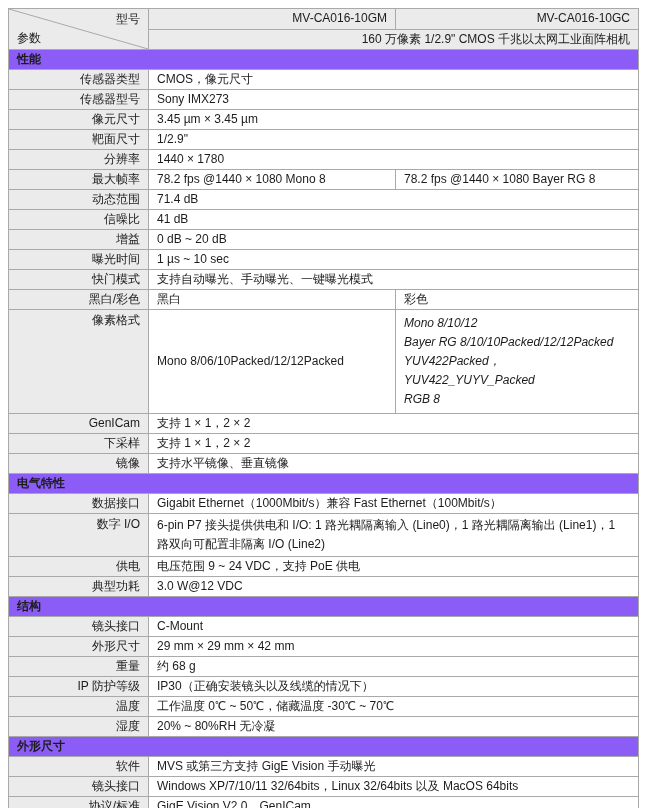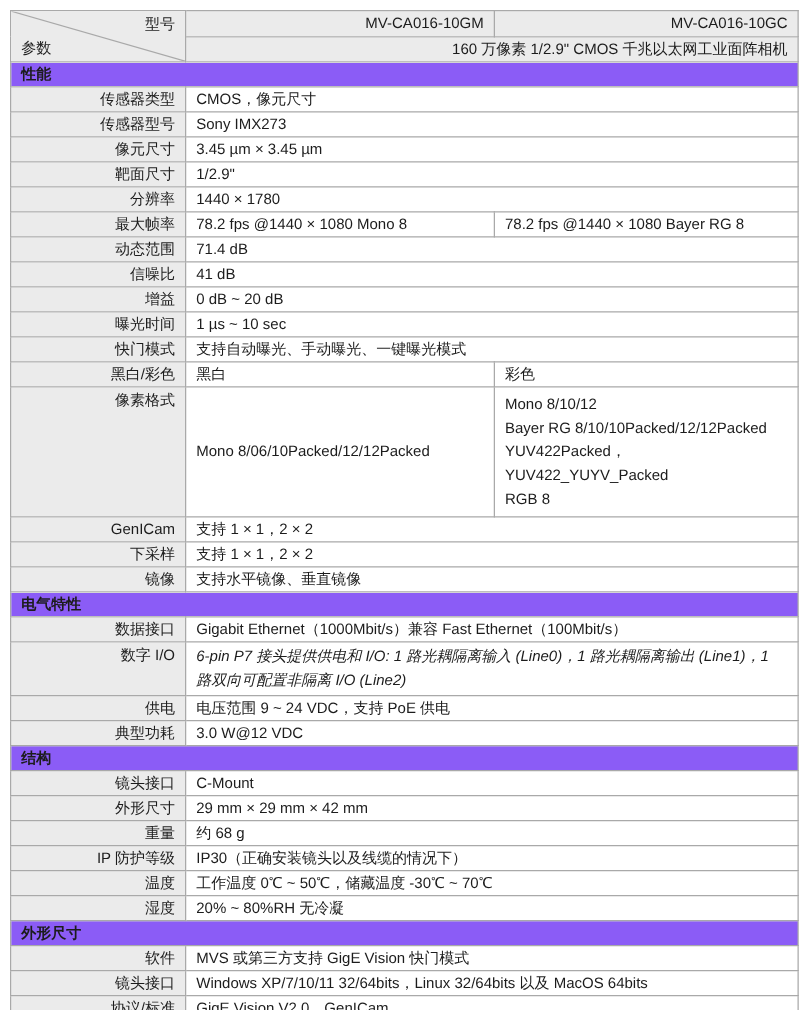--- a/index.html
+++ b/index.html
@@ -33,22 +33,22 @@
   td.corner {
     background: #ebebeb;
     position: relative;
     padding: 0;
     height: 40px;
   }
   .corner svg { position: absolute; left: 0; top: 0; width: 100%; height: 100%; display: block; }
   .corner .top-label { position: absolute; top: 3px; right: 8px; }
   .corner .bottom-label { position: absolute; bottom: 3px; left: 8px; }
   td.vtop { vertical-align: top; padding-top: 3px; }
-  td.ml { line-height: 19px; font-style: italic; }
-  td.pxl { padding: 4px 8px; }
+  td.ml { line-height: 19px; }
+  td.pxl { padding: 4px 8px; font-style: italic; }
   td.pxl div { line-height: 19px; }
 </style>
 </head>
 <body>
 
 <div class="wrap">
   <table class="spec">
     <colgroup>
         <col class="c1">
         <col class="c2">
@@ -193,21 +193,21 @@
     <tr>
           <td class="lbl">湿度</td>
           <td colspan="2">20% ~ 80%RH 无冷凝</td>
         </tr>
 
     <tr>
           <td class="sec" colspan="3">外形尺寸</td>
         </tr>
     <tr>
           <td class="lbl">软件</td>
-          <td colspan="2">MVS 或第三方支持 GigE Vision 快门模式</td>
+          <td colspan="2">MVS 或第三方支持 GigE Vision 手动曝光</td>
         </tr>
     <tr>
           <td class="lbl">镜头接口</td>
           <td colspan="2">Windows XP/7/10/11 32/64bits，Linux 32/64bits 以及 MacOS 64bits</td>
         </tr>
     <tr>
           <td class="lbl">协议/标准</td>
           <td colspan="2">GigE Vision V2.0，GenICam</td>
         </tr>
 

